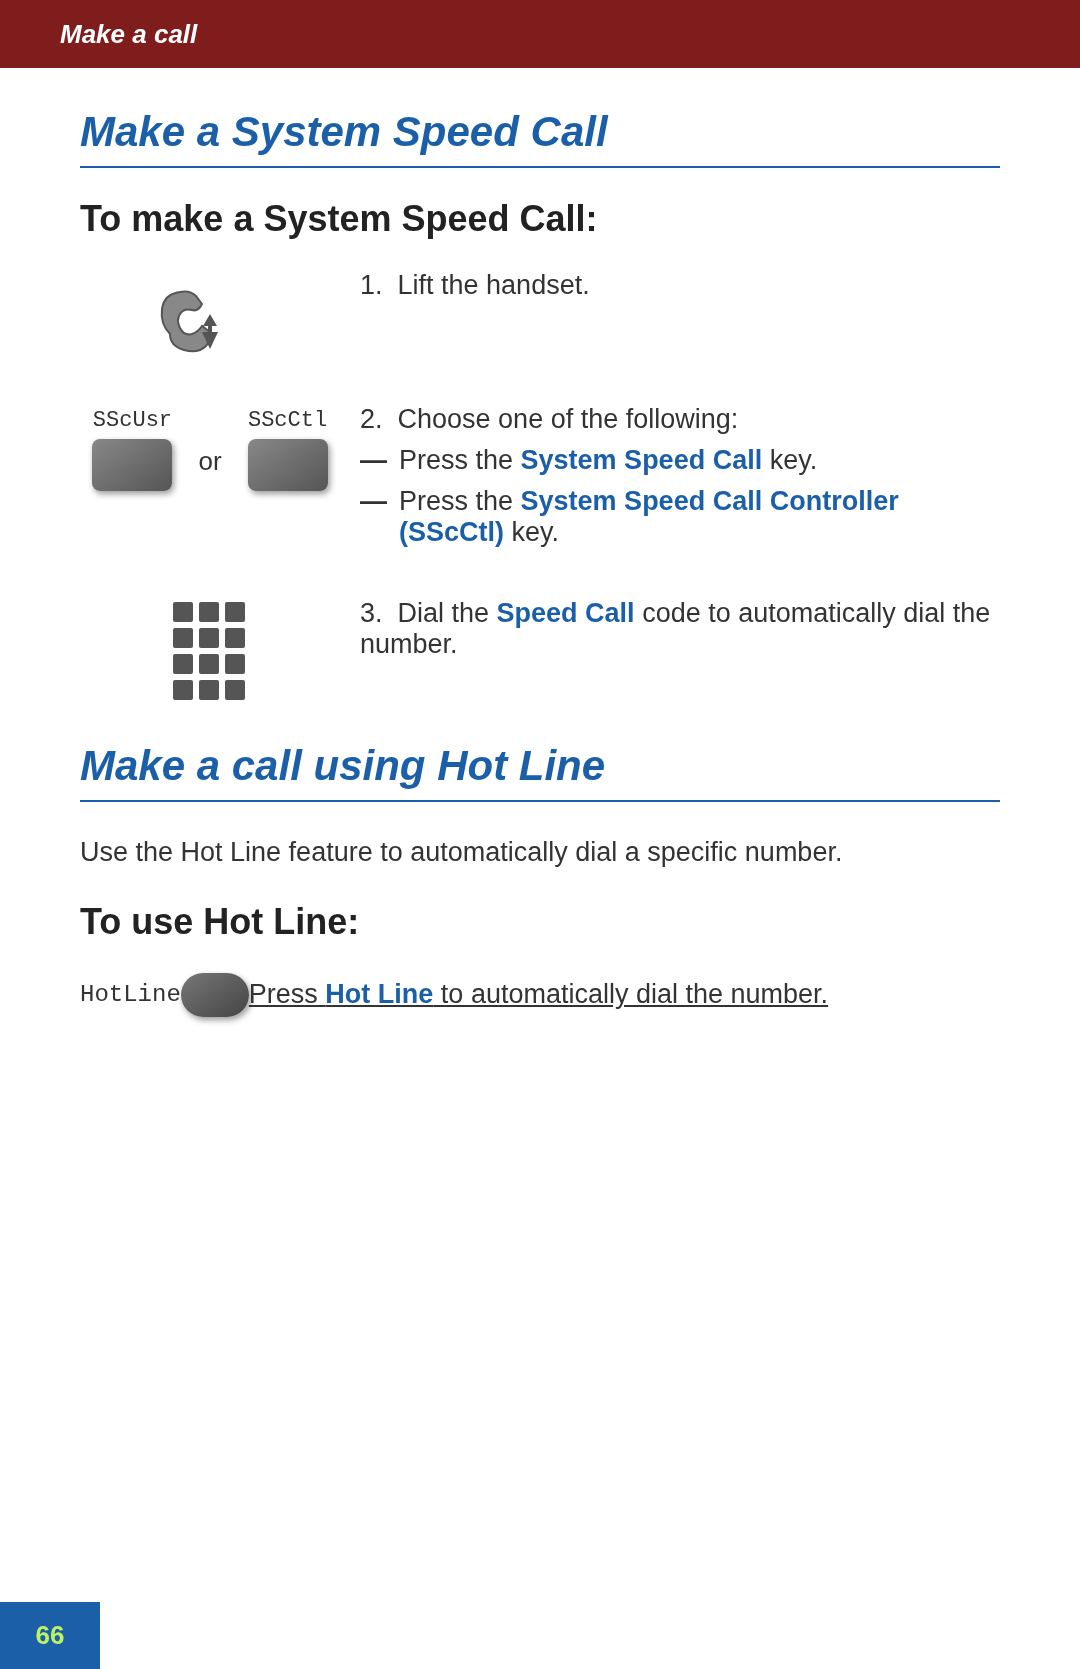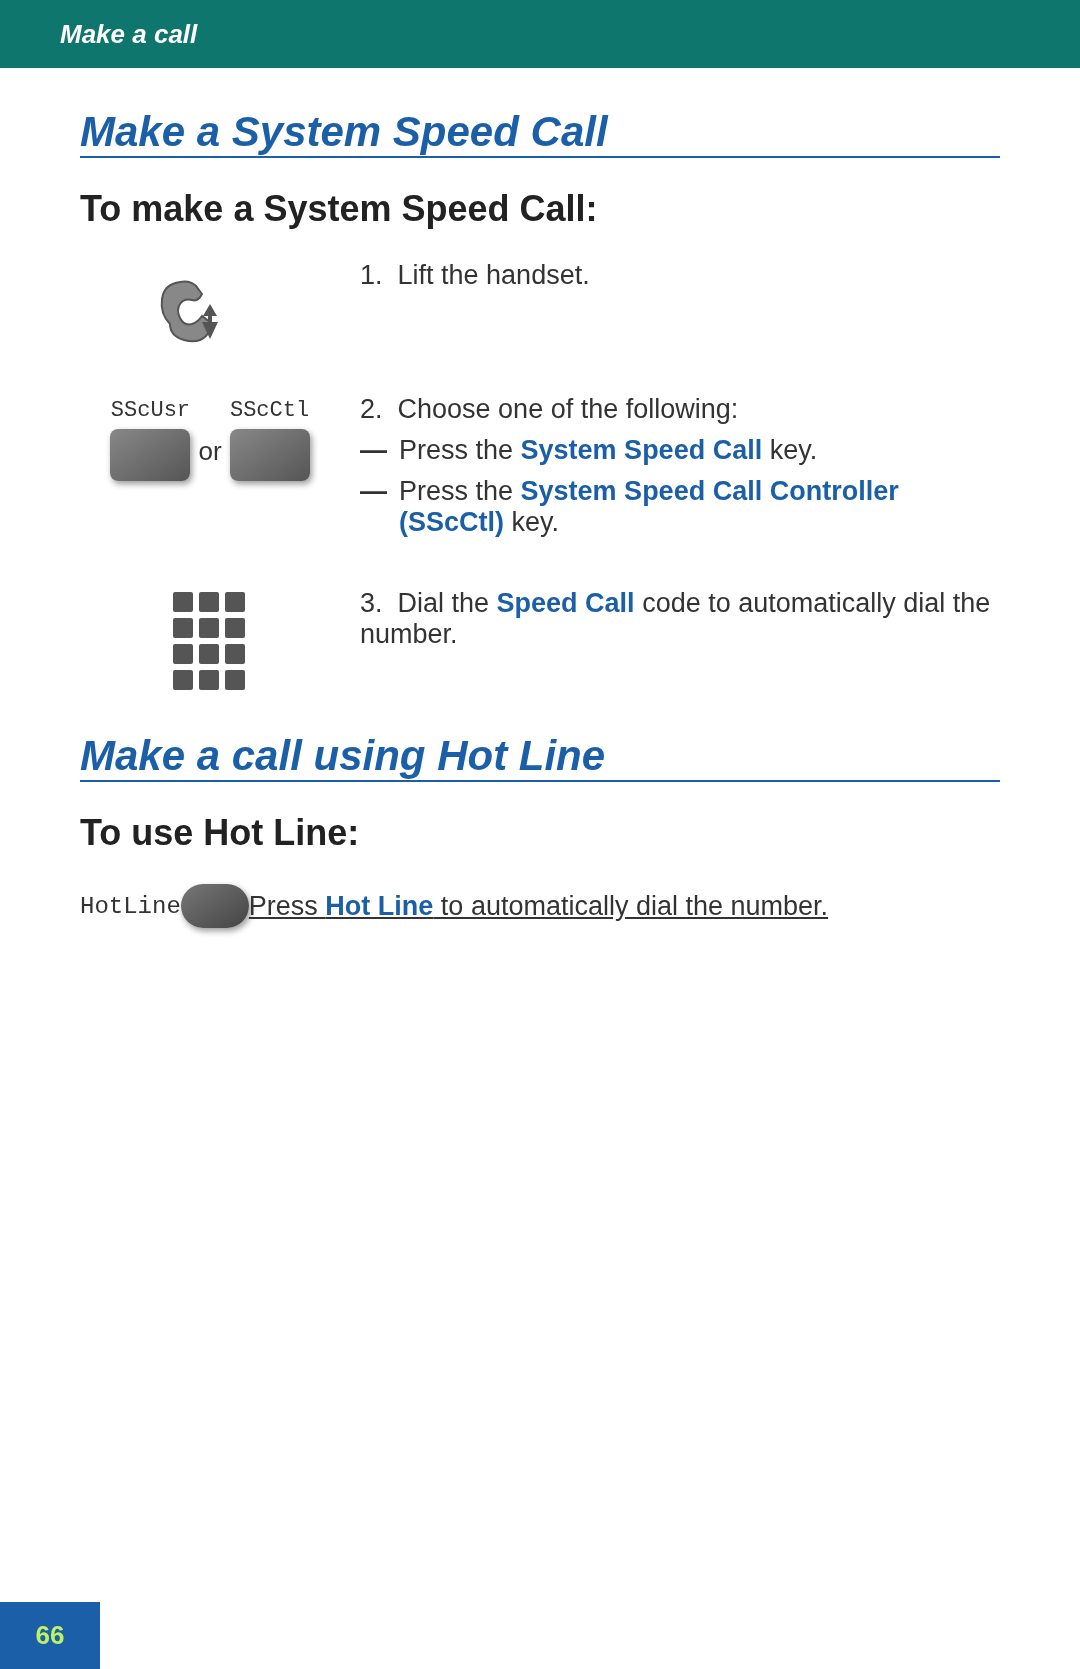--- a/index.html
+++ b/index.html
@@ -9,21 +9,21 @@
       min-height: 1669px;
       background: #ffffff;
       font-family: Arial, Helvetica, sans-serif;
       font-size: 28px;
       color: #222222;
       position: relative;
     }
 
     
     .header-bar {
-      background: #0f766e;
+      background: #7f1d1d;
       padding: 18px 60px;
       margin-bottom: 0;
     }
     .header-bar span {
       color: #ffffff;
       font-size: 26px;
       font-weight: bold;
       font-style: italic;
     }
 
@@ -32,20 +32,21 @@
       padding: 40px 80px 80px 80px;
     }
 
     
     .section-title {
       font-size: 42px;
       font-weight: bold;
       color: #1a5fa8;
       font-style: italic;
       border-bottom: 2px solid #1a5fa8;
+      padding-bottom: 10px;
       margin-bottom: 30px;
     }
 
     
     .body-text {
       font-size: 27px;
       color: #333333;
       line-height: 1.5;
       margin-bottom: 28px;
     }
@@ -104,20 +105,21 @@
 
     .highlight-blue {
       color: #1a5fa8;
       font-weight: bold;
     }
 
     
     .key-button-group {
       display: flex;
       align-items: center;
+      gap: 18px;
     }
 
     .key-button-wrapper {
       display: flex;
       flex-direction: column;
       align-items: center;
       gap: 6px;
     }
 
     .key-label {
@@ -295,20 +297,21 @@
         <div class="step-text-area">
           <p class="step-number">3.&nbsp;&nbsp;Dial the <span class="highlight-blue">Speed Call</span> code to automatically dial the number.</p>
         </div>
       </div>
 
     </div>
   </div>
 
   <div style="margin-top: 22px;">
     <div class="section-title">Make a call using Hot Line</div>
+    <p class="body-text">Use the Hot Line feature to automatically dial a specific number.</p>
     <p class="subheading">To use Hot Line:</p>
 
     <div style="margin-top: 20px;">
       <div class="hotline-row">
         <span class="hotline-label">HotLine</span>
         <div class="hotline-button"></div>
         <span class="hotline-text">Press <span class="highlight-blue">Hot Line</span> to automatically dial the number.</span>
       </div>
     </div>
   </div>

